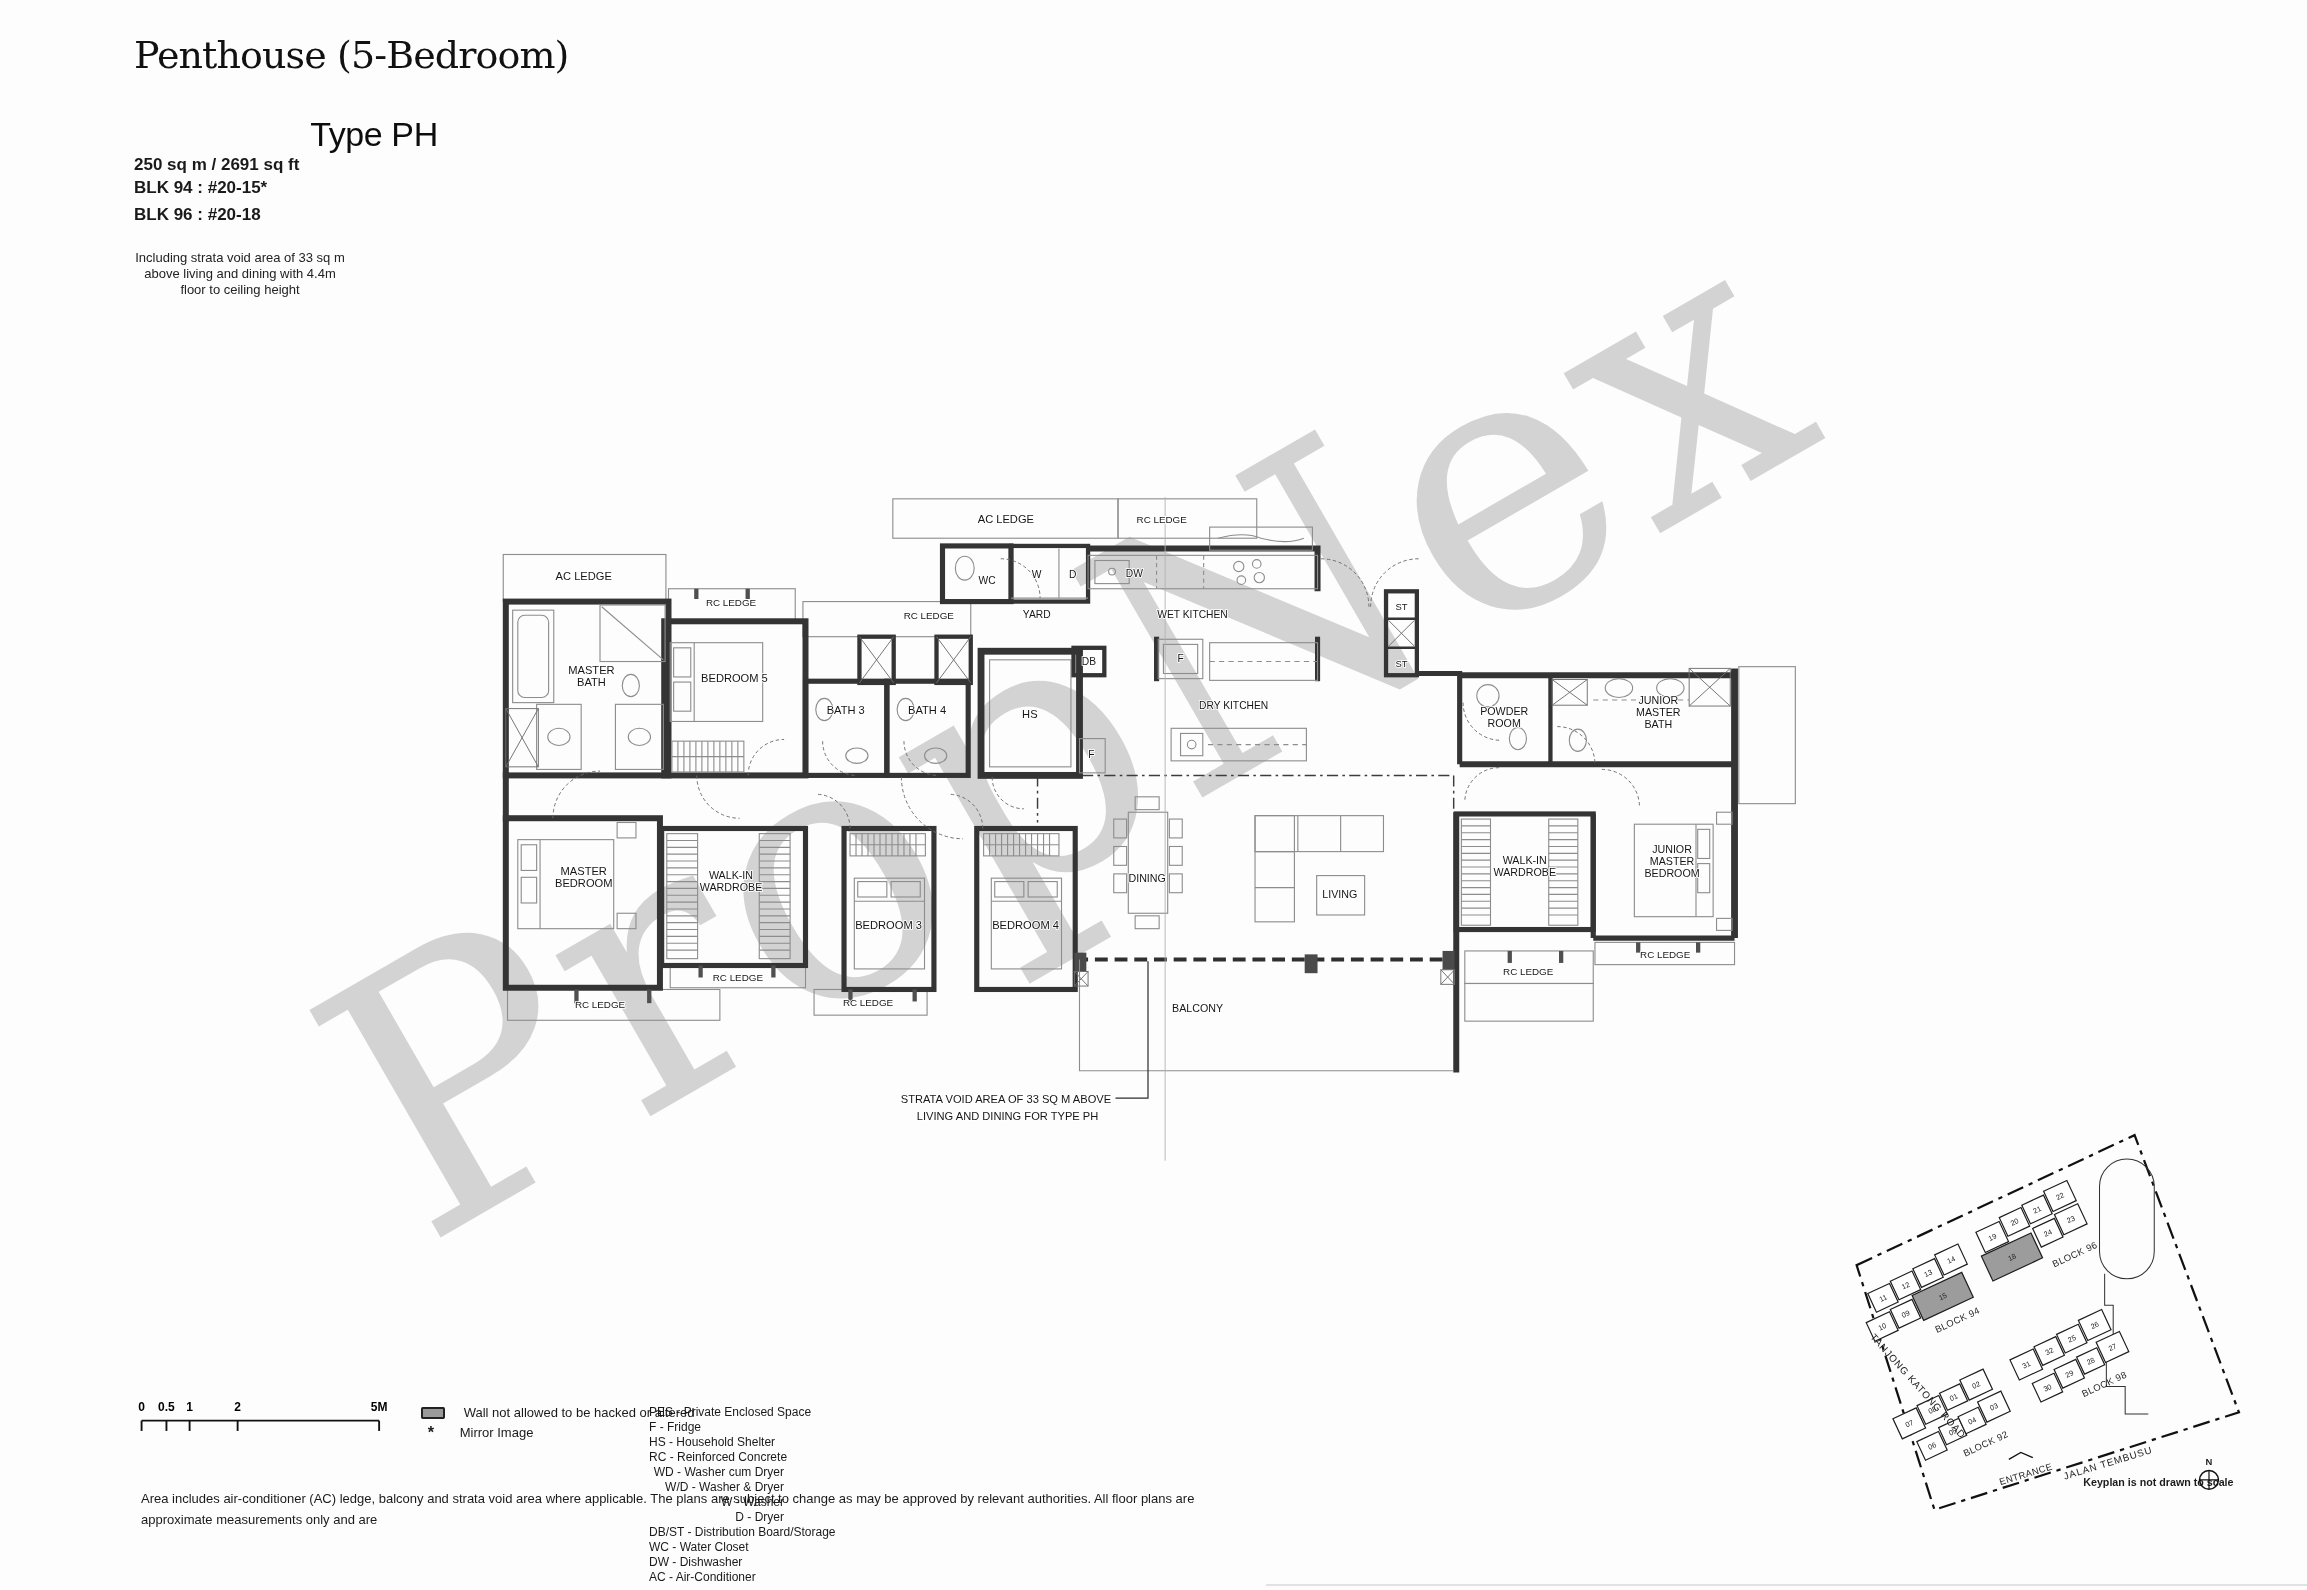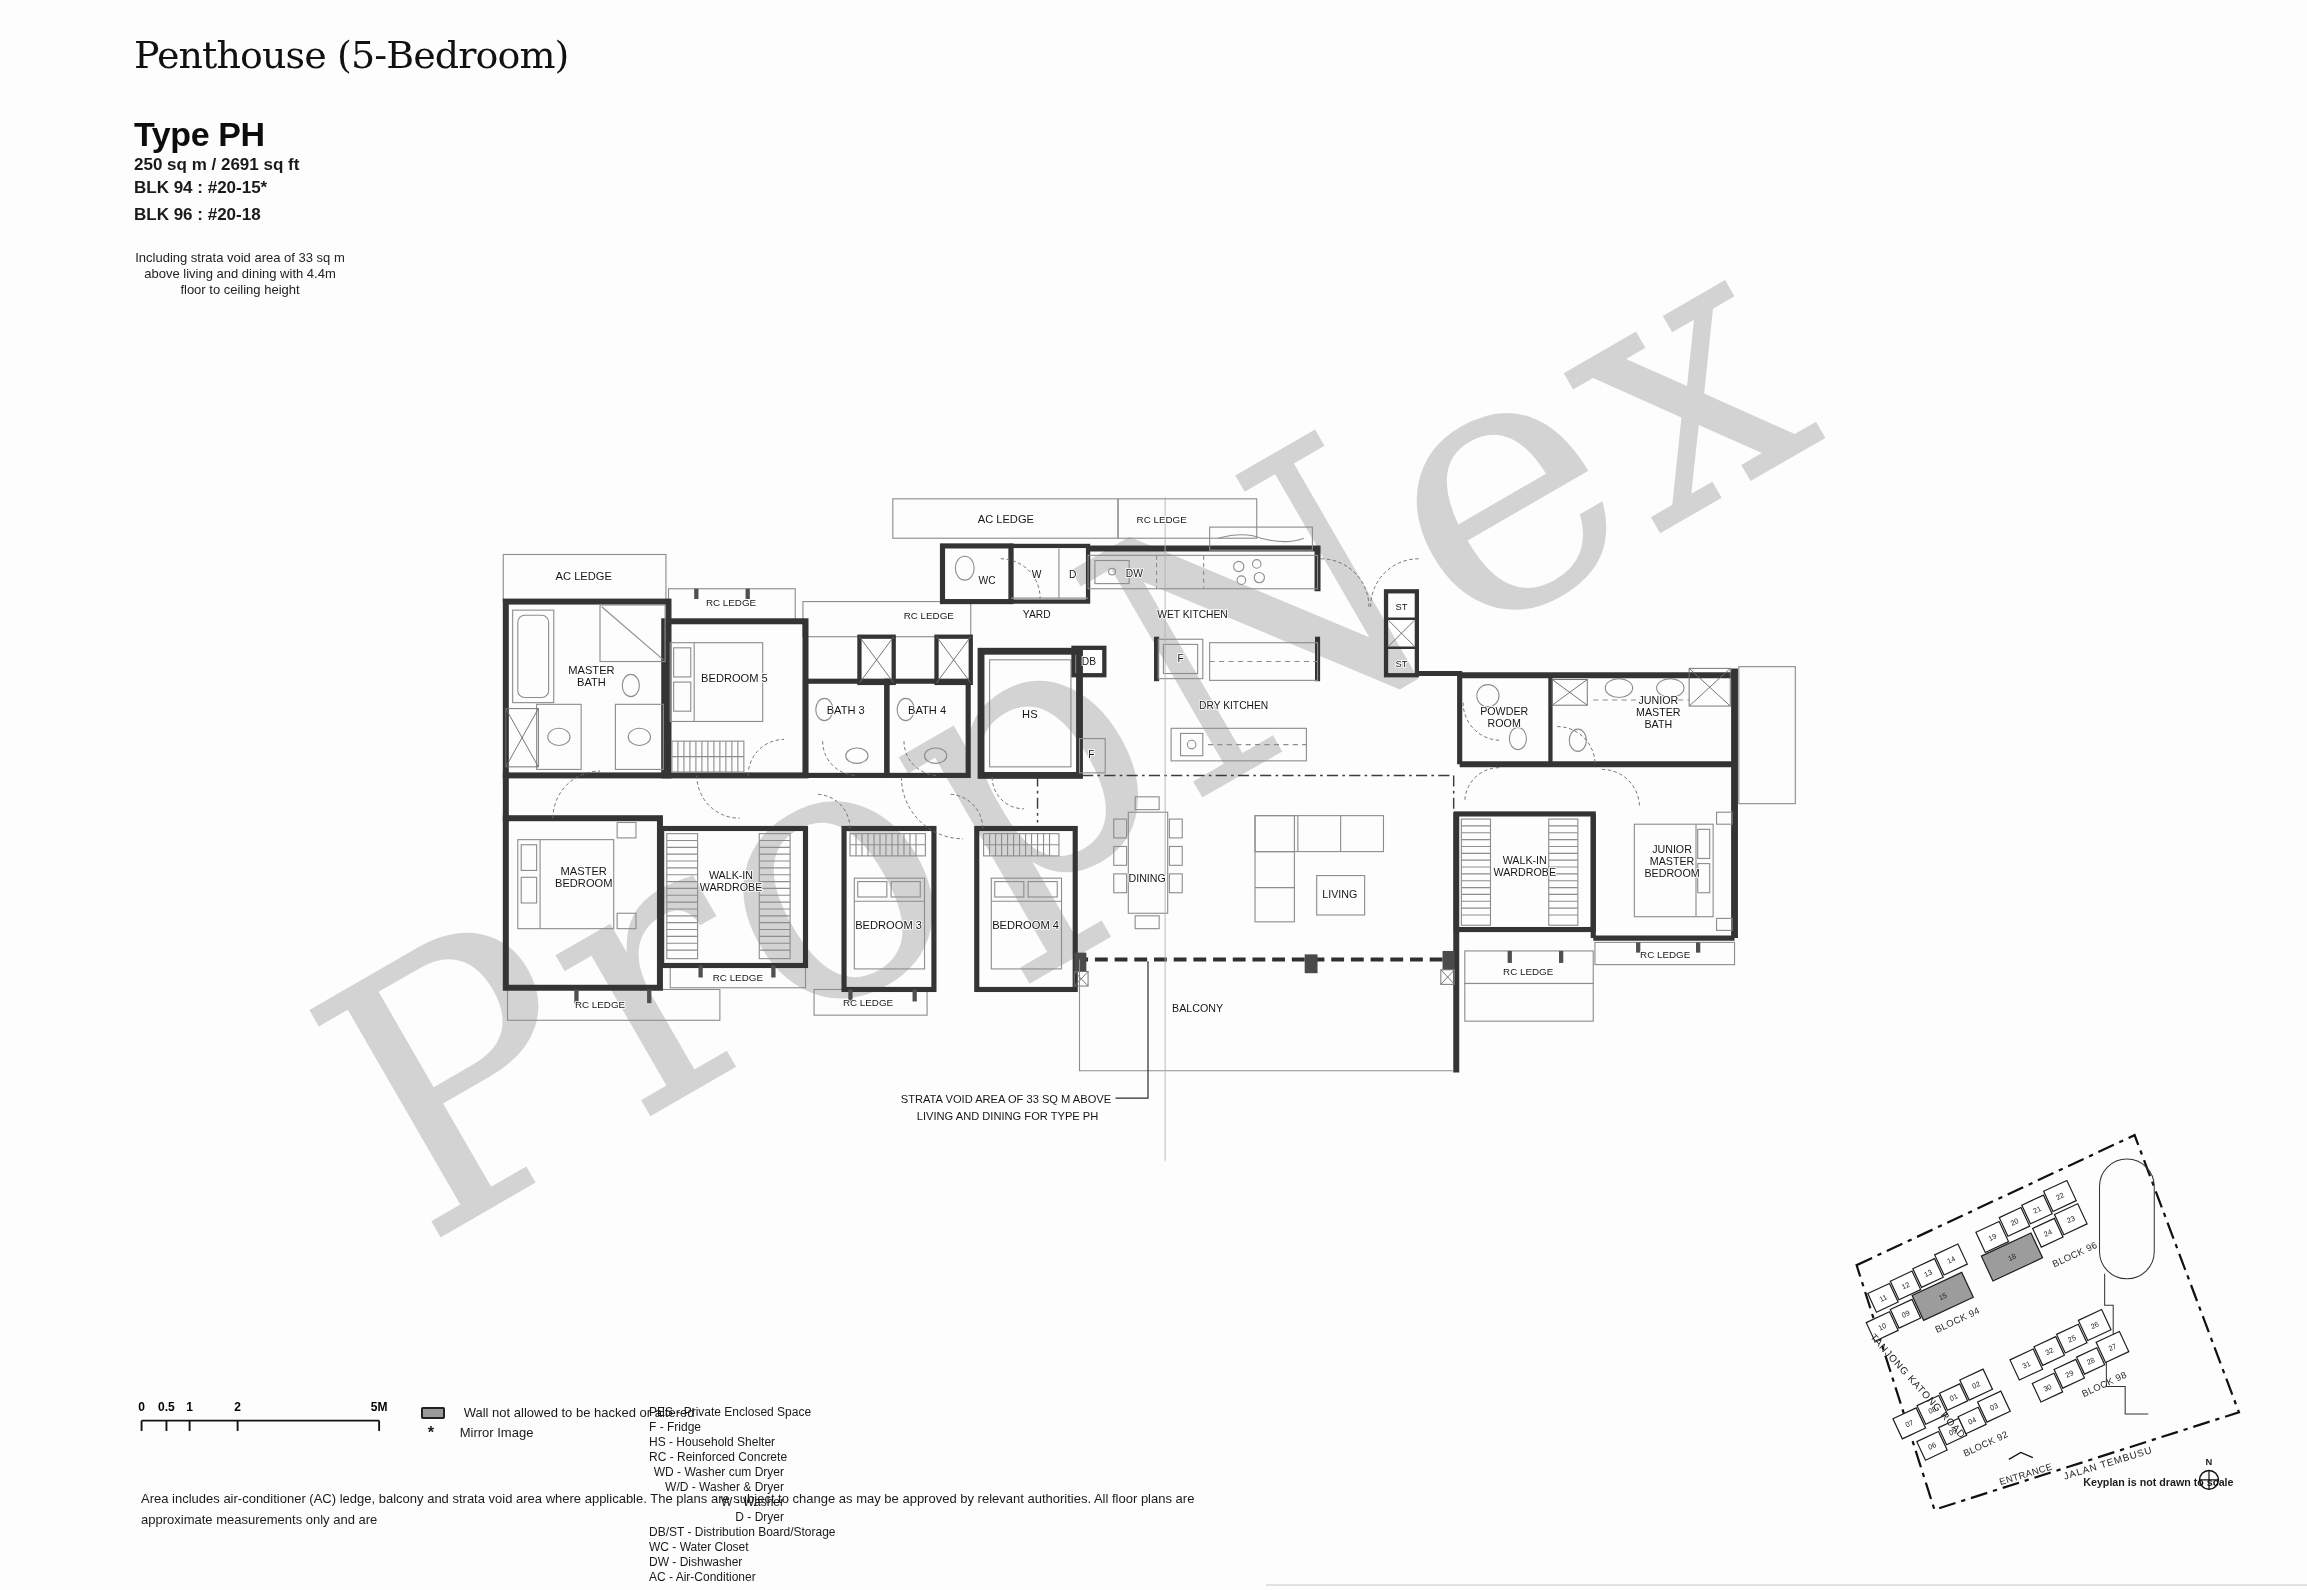--- a/index.html
+++ b/index.html
@@ -1,21 +1,21 @@
 <!DOCTYPE html>
 <html style="font-size:13.7px"><head>
 <meta charset="utf-8">
 <style>
   html,body{margin:0;padding:0;background:#fff;}
   #page{position:relative;width:2307px;height:1590px;background:#fdfdfd;overflow:hidden;
         font-family:"Liberation Sans",sans-serif;color:#1a1a1a;}
   
   #hdr{position:absolute;left:134px;top:33px;width:480px;}
   #hdr .title{font-family:"DejaVu Serif",serif;font-size:38px;letter-spacing:-0.9px;color:#111;}
-  #hdr .type{font-size:34px;font-weight:bold;color:#0d0d0d;margin-top:38px;letter-spacing:-0.4px;}
+  #hdr .type{font-size:34px;font-weight:normal;color:#0d0d0d;margin-top:38px;letter-spacing:-0.4px;text-align:center;}
   #hdr .area{font-size:17px;font-weight:bold;margin-top:1px;}
   #hdr .blk{font-size:17px;font-weight:bold;line-height:26.5px;}
   #hdr .blks{}
   #hdr .note{margin-top:22px;font-size:13px;line-height:16px;width:212px;color:#222;text-align:center;}
   
   #wm{position:absolute;left:291px;top:531px;width:1550px;height:402px;
       display:flex;align-items:center;justify-content:center;
       transform:rotate(-30deg);transform-origin:center;
       font-family:"DejaVu Serif",serif;font-size:360px;color:rgba(128,128,128,0.33);
       letter-spacing:5.1px;white-space:nowrap;z-index:0;pointer-events:none;}

